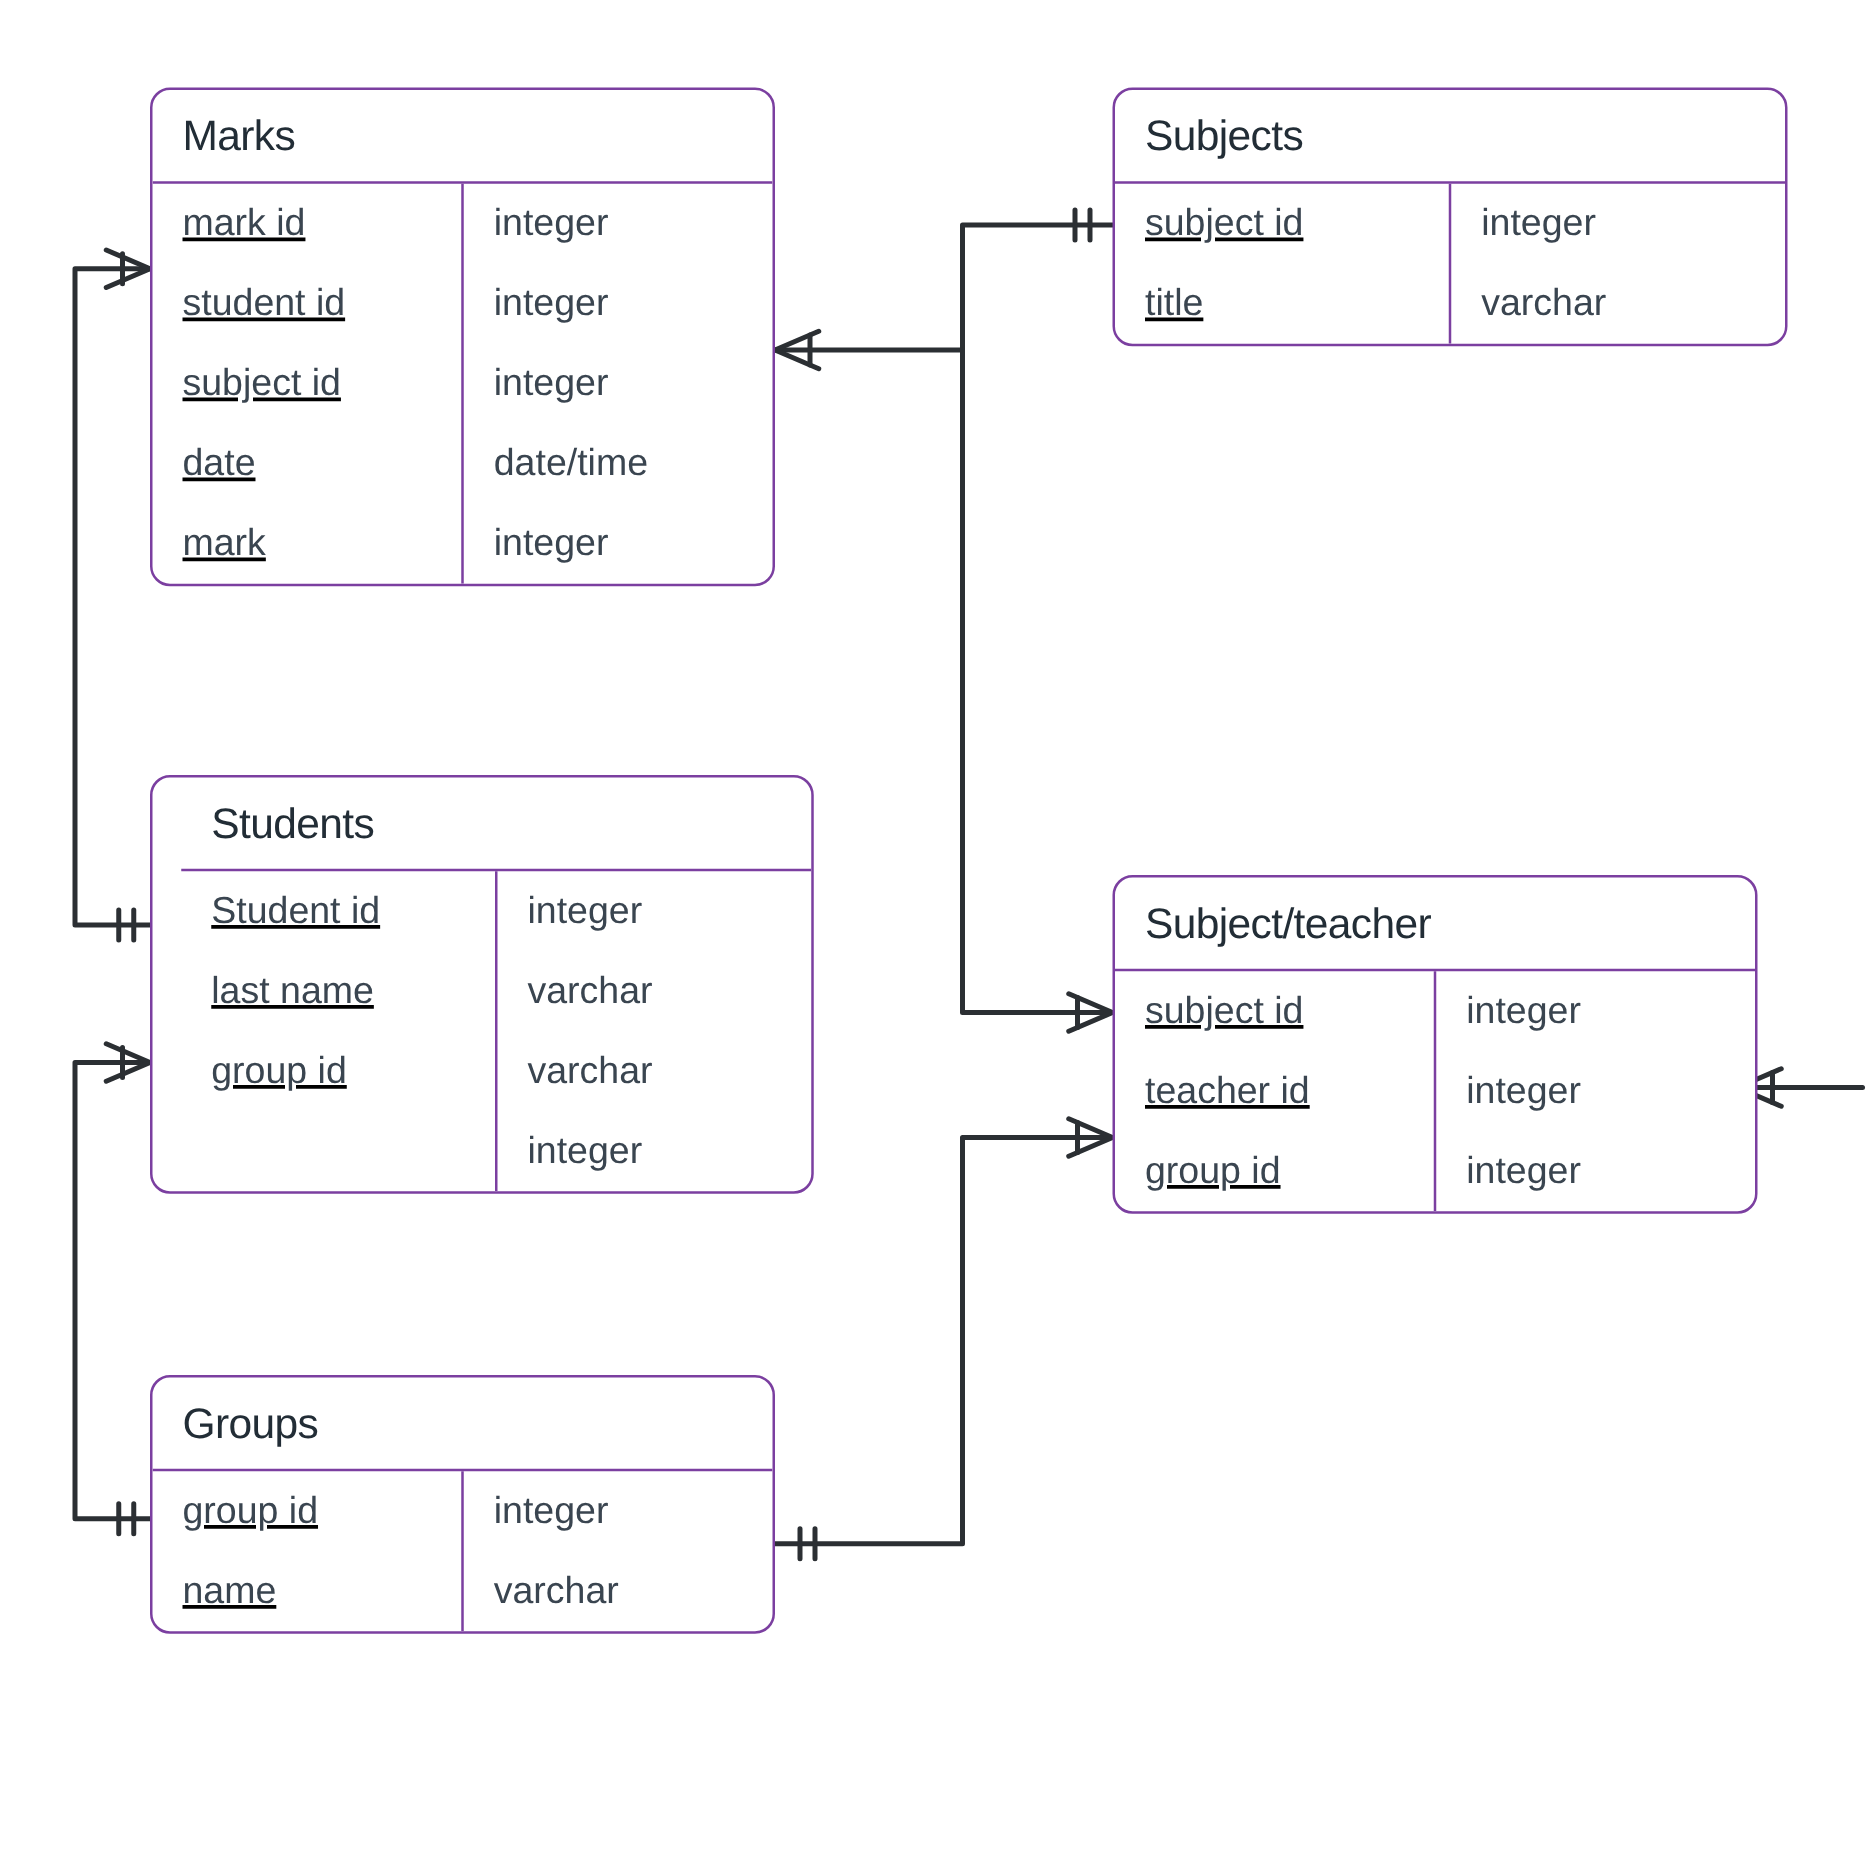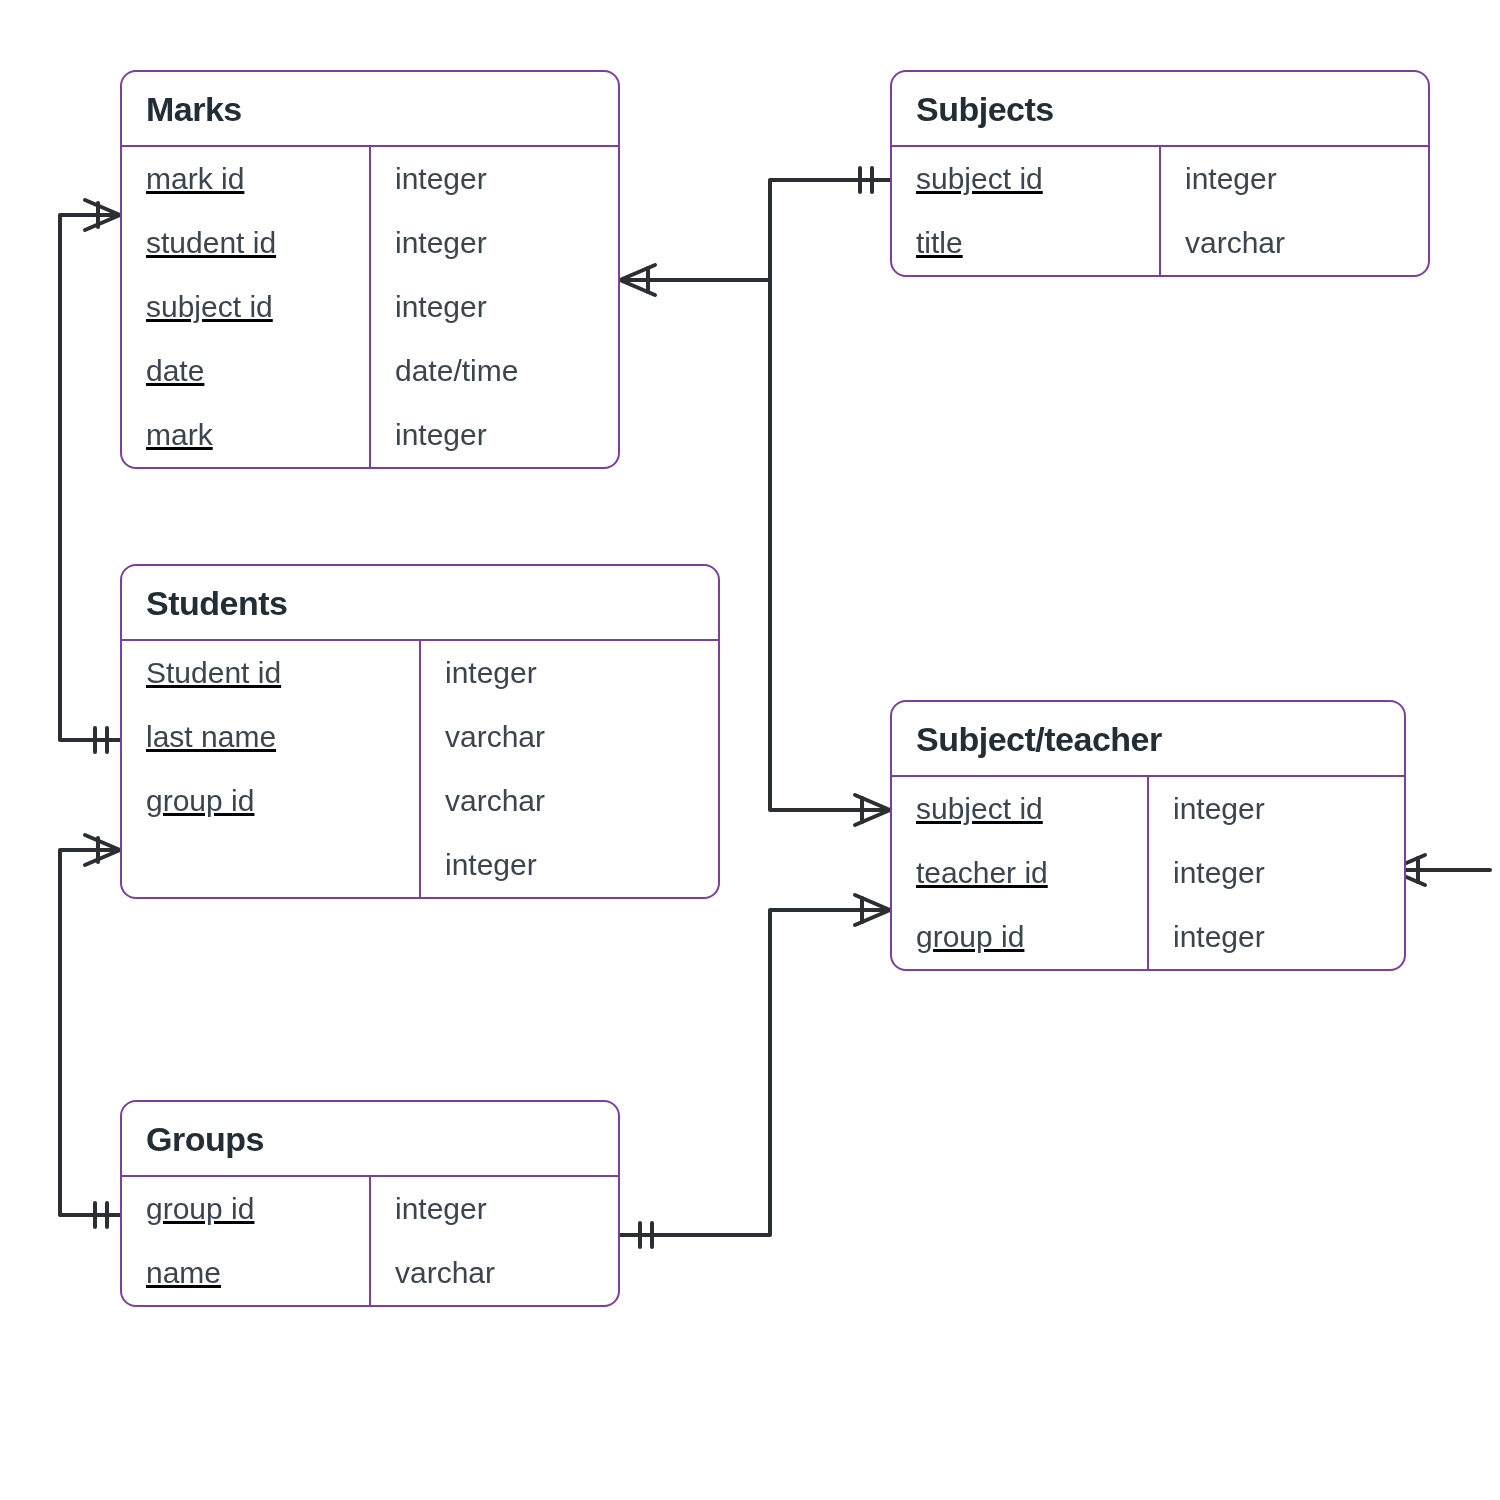--- a/index.html
+++ b/index.html
@@ -21,21 +21,21 @@
     pointer-events: none;
   }
   .entity {
     position: absolute;
     border: 2.5px solid #7B3FA0;
     border-radius: 16px;
     background: #ffffff;
     overflow: hidden;
   }
   .entity .title {
-    font-weight: 700;
+    font-weight: 400;
     font-size: 34px;
     color: #222d36;
     padding: 18px 24px 16px 24px;
     border-bottom: 2.5px solid #7B3FA0;
     letter-spacing: -0.5px;
   }
   .entity .body {
     display: flex;
     flex-direction: row;
   }
@@ -135,21 +135,21 @@
         <div class="cell">subject id</div>
         <div class="cell">title</div>
       </div>
       <div class="col">
         <div class="cell">integer</div>
         <div class="cell">varchar</div>
       </div>
     </div>
   </div>
 
-  <div class="entity" style="left:120px; top:564px; width:600px;">
+  <div class="entity" style="left:120px; top:620px; width:531px;padding-left:23px;">
     <div class="title">Students</div>
     <div class="body">
       <div class="col left">
         <div class="cell">Student id</div>
         <div class="cell">last name</div>
         <div class="cell">group id</div>
       </div>
       <div class="col">
         <div class="cell">integer</div>
         <div class="cell">varchar</div>

